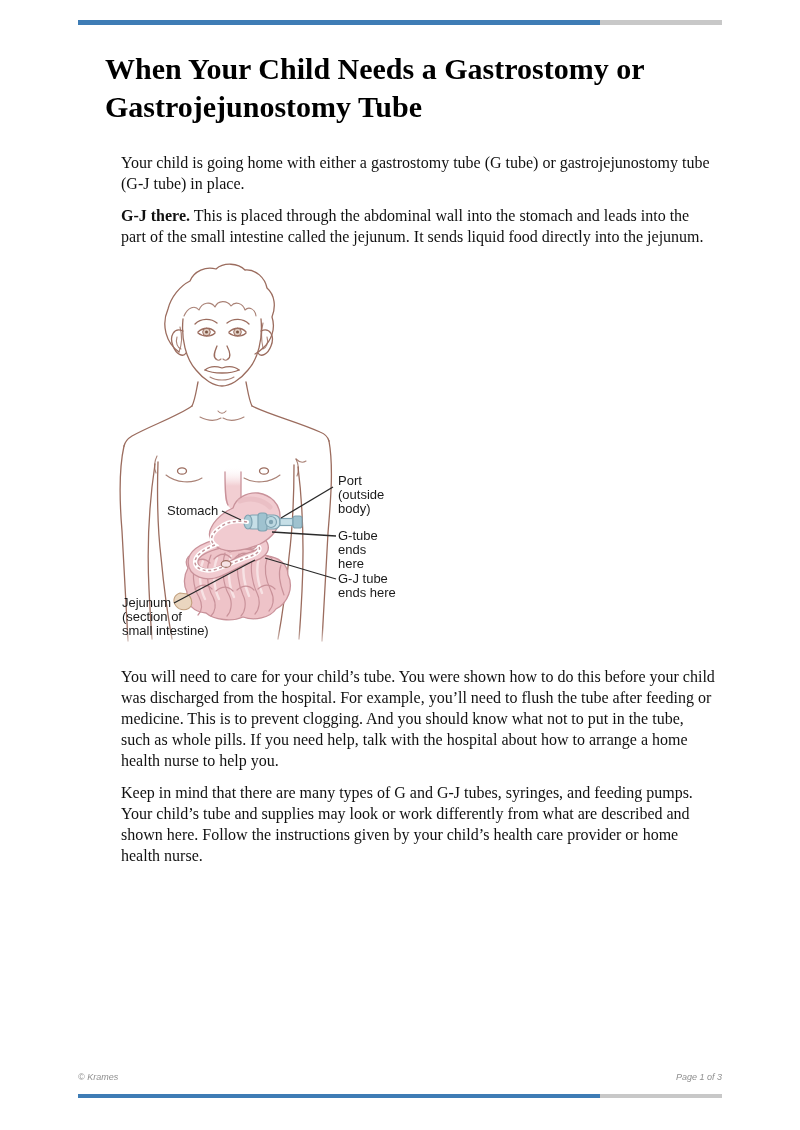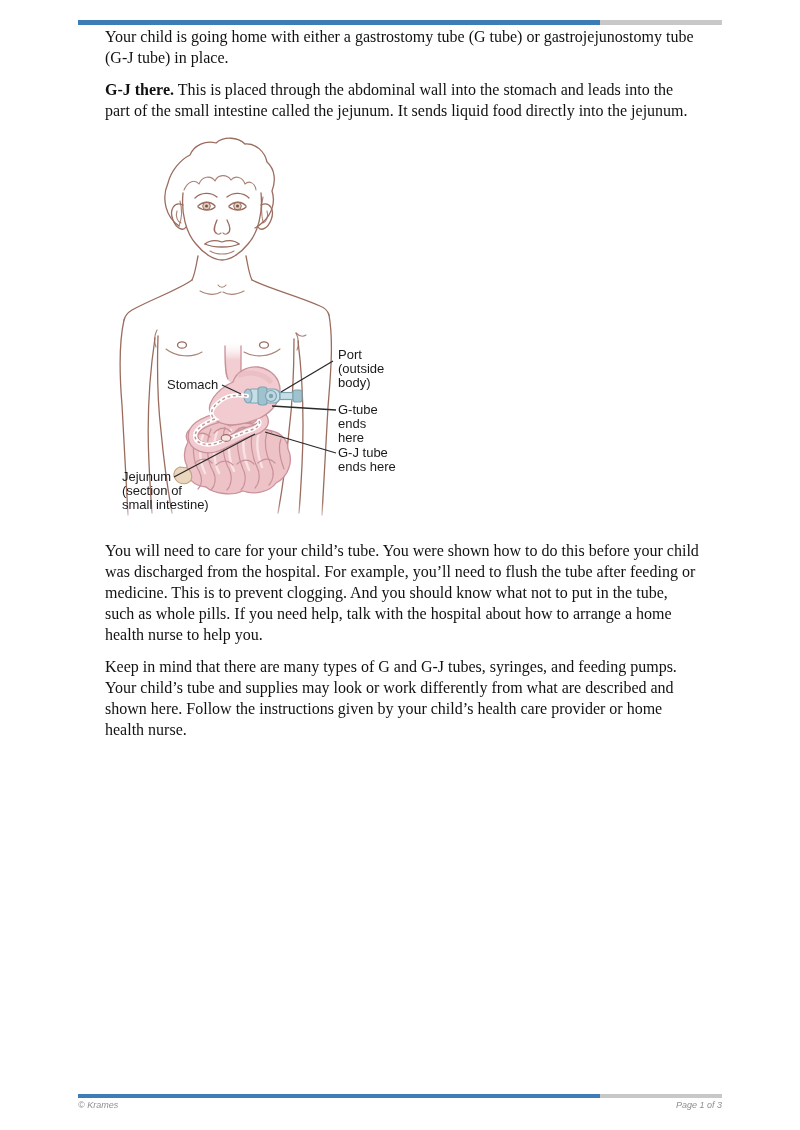--- a/index.html
+++ b/index.html
@@ -10,29 +10,29 @@
   }
   .rule { position:absolute; display:block; }
   .rule-top { left:78px; top:20px; }
   .rule-bottom { left:78px; top:1094px; }
   .content { position:absolute; left:100px; top:0; width:640px; }
   h1.title {
     margin:50px 0 0 5px; width:635px;
     font-size:30px; line-height:38px; font-weight:bold; color:#000;
     font-family:"Liberation Serif", serif;
   }
-  p.body { margin:11px 0 0 5px; width:595px; font-size:16px; line-height:21px; color:#111; }
+  p.body { margin:11px 0 0 21px; width:595px; font-size:16px; line-height:21px; color:#111; }
   p.intro { margin-top:26px; }
   .figure-wrap { margin:12px 0 0 0; width:340px; height:390px; }
   h2.h-note { margin:12px 0 0 5px; font-size:25px; line-height:30px; font-weight:bold; color:#000; }
   h2.h-caring { margin:14px 0 0 5px; font-size:25px; line-height:30px; font-weight:bold; color:#000; }
   p.after-h { margin-top:18px; }
   p.caring-p1 { margin-top:17px; }
   .footer-text {
-    position:absolute; left:78px; top:1100px; width:644px;
+    position:absolute; left:78px; top:1072px; width:644px;
     display:flex; justify-content:space-between;
     font-family:"Liberation Sans", sans-serif; font-style:italic;
     font-size:9px; color:#8f8f8f;
   }
   
   .lineart path, .lineart ellipse { fill:none; stroke:#9b6c5e; stroke-width:1.3; stroke-linecap:round; stroke-linejoin:round; }
   .lineart .thin { stroke-width:1.1; opacity:.85; }
   .organ-stroke { stroke:#c9929a; stroke-width:1.3; stroke-linecap:round; stroke-linejoin:round; }
   .fig-label { font-family:"Liberation Sans", sans-serif; font-size:13px; fill:#1a1a1a; }
   .leader { stroke:#2a2a2a; stroke-width:1.3; fill:none; }
@@ -42,20 +42,21 @@
 
 <div class="page">
 
   <svg class="rule rule-top" width="644" height="5">
     <rect x="0" y="0" width="522" height="5" fill="#3e7cb5"></rect>
     <rect x="522" y="0" width="122" height="5" fill="#c8c8c8"></rect>
   </svg>
 
   <div class="content">
 
+    <h1 class="title">When Your Child Needs a Gastrostomy or Gastrojejunostomy Tube</h1>
 
     <p class="body intro">Your child is going home with either a gastrostomy tube (G tube) or gastrojejunostomy tube (G-J tube) in place.</p>
 
 
     <p class="body"><strong>G-J there.</strong> <span>This is placed through the abdominal wall into the stomach and leads into the part of the small intestine called the jejunum. It sends liquid food directly into the jejunum.</span></p>
 
     <div class="figure-wrap">
       <svg width="340" height="390" viewBox="0 0 340 390">
         <defs>
           <linearGradient id="fadeWhite" x1="0" y1="0" x2="0" y2="1">

